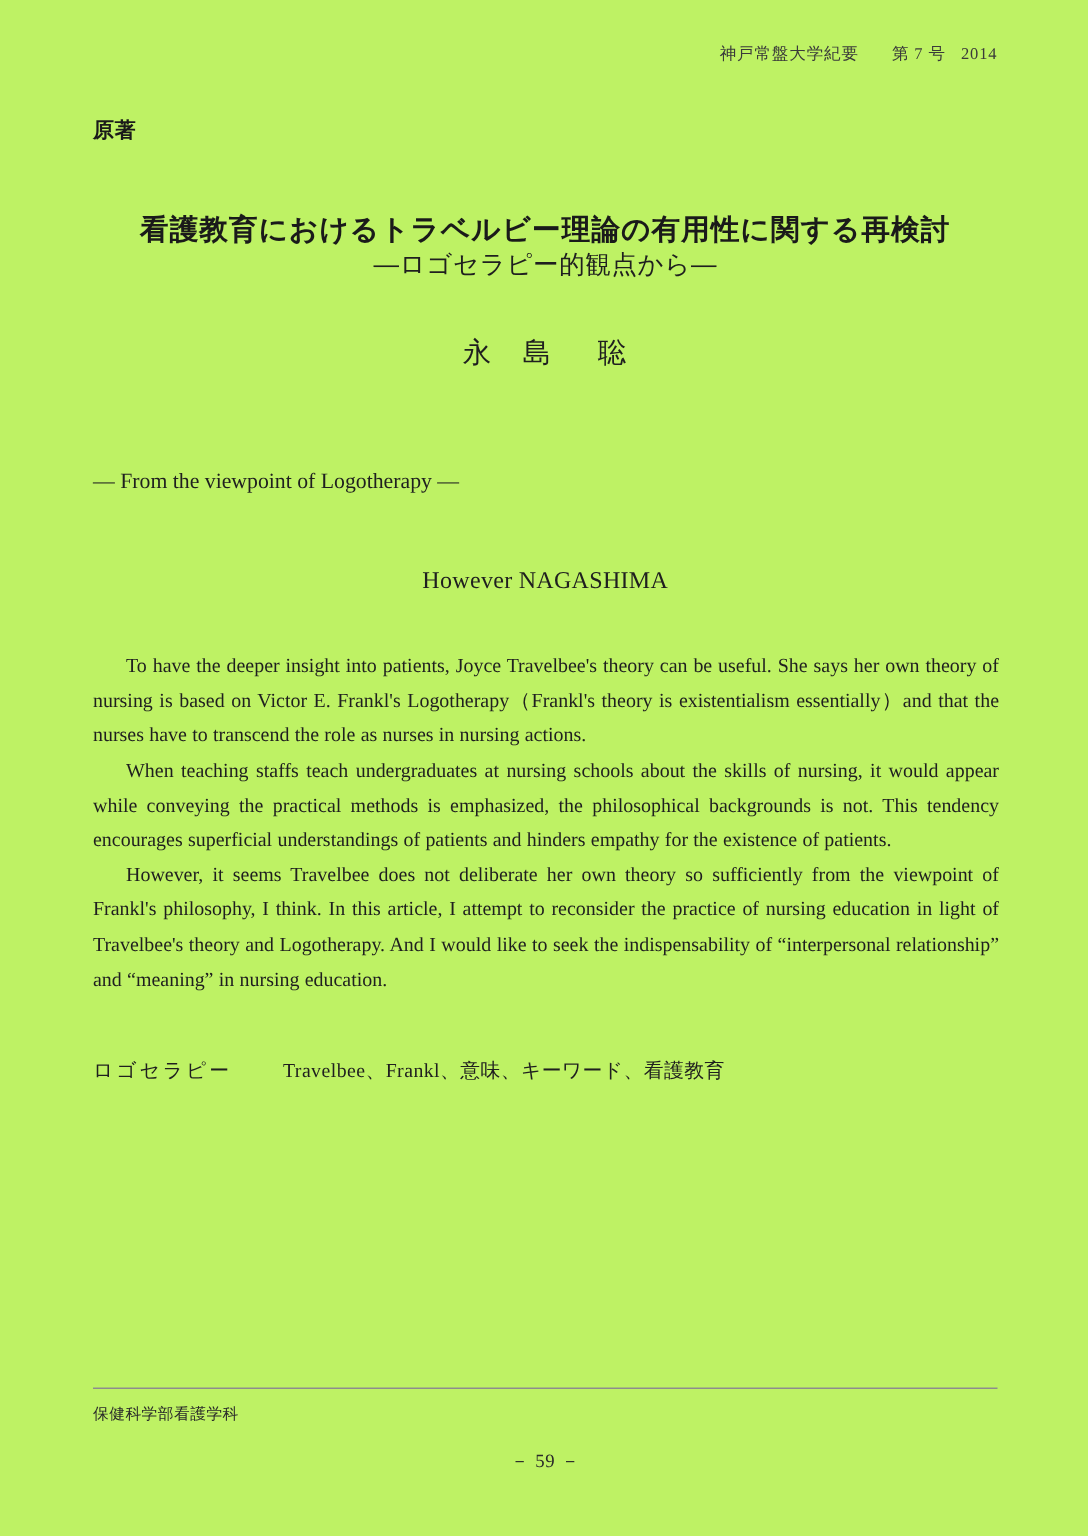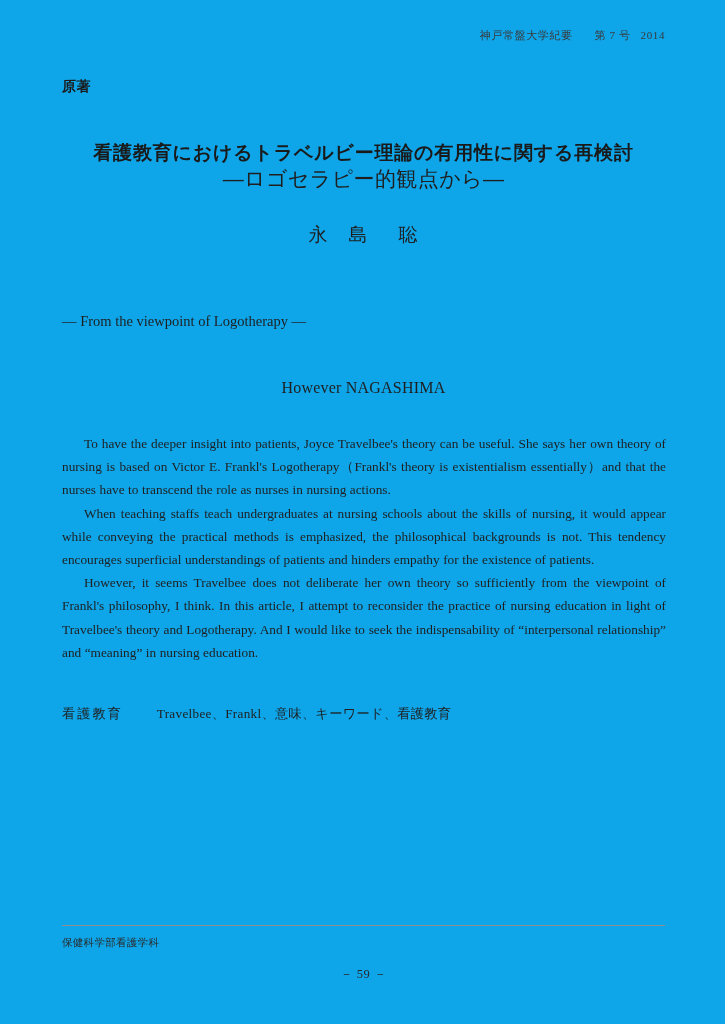--- a/index.html
+++ b/index.html
@@ -15,21 +15,21 @@
     color: #231f20;
     overflow: hidden;
   }
 
   .page {
     position: absolute;
     left: 0;
     top: 0;
     width: 725px;
     height: 1024px;
-    background: #0ea5e9;
+    background: #bef264;
   }
 
   
   .running-head {
     position: absolute;
     left: 62px;
     top: 28px;
     width: 603px;
     text-align: right;
     font-size: 11px;
@@ -66,21 +66,21 @@
     color: #1a1a1a;
     white-space: nowrap;
   }
   .jp-subtitle {
     position: absolute;
     left: 62px;
     top: 165px;
     width: 603px;
     text-align: center;
     font-family: "DejaVu Serif", "Liberation Serif", serif;
-    font-size: 21px;
+    font-size: 17px;
     font-weight: normal;
     letter-spacing: 0.4px;
     color: #1f1f1f;
   }
 
   
   .jp-author {
     position: absolute;
     left: 62px;
     top: 222px;
@@ -222,21 +222,21 @@
 
   <div class="en-author">However NAGASHIMA</div>
 
   <div class="abstract">
     <p>To have the deeper insight into patients, Joyce Travelbee's theory can be useful. She says her own theory of nursing is based on Victor E. Frankl's Logotherapy（Frankl's theory is existentialism essentially）and that the nurses have to transcend the role as nurses in nursing actions.</p>
     <p>When teaching staffs teach undergraduates at nursing schools about the skills of nursing, it would appear while conveying the practical methods is emphasized, the philosophical backgrounds is not. This tendency encourages superficial understandings of patients and hinders empathy for the existence of patients.</p>
     <p>However, it seems Travelbee does not deliberate her own theory so sufficiently from the viewpoint of Frankl's philosophy, I think. In this article, I attempt to reconsider the practice of nursing education in light of Travelbee's theory and Logotherapy. And I would like to seek the indispensability of “interpersonal relationship” and “meaning” in nursing education.</p>
   </div>
 
   <div class="keywords">
-    <span class="kw-label">看護教育</span><span class="kw-gap"></span><span class="kw-values">Travelbee、Frankl、意味、キーワード、看護教育</span>
+    <span class="kw-label">ロゴセラピー</span><span class="kw-gap"></span><span class="kw-values">Travelbee、Frankl、意味、キーワード、看護教育</span>
   </div>
 
   <div class="footnote-rule"></div>
   <div class="affiliation">保健科学部看護学科</div>
 
   <div class="page-number">－ 59 －</div>
 
 </div>
 
 </body></html>

